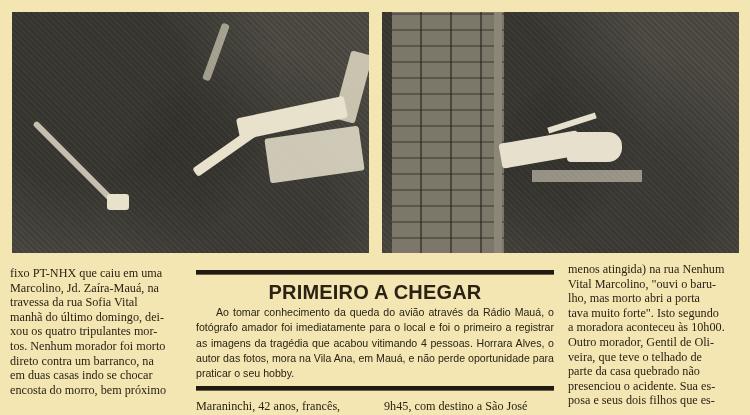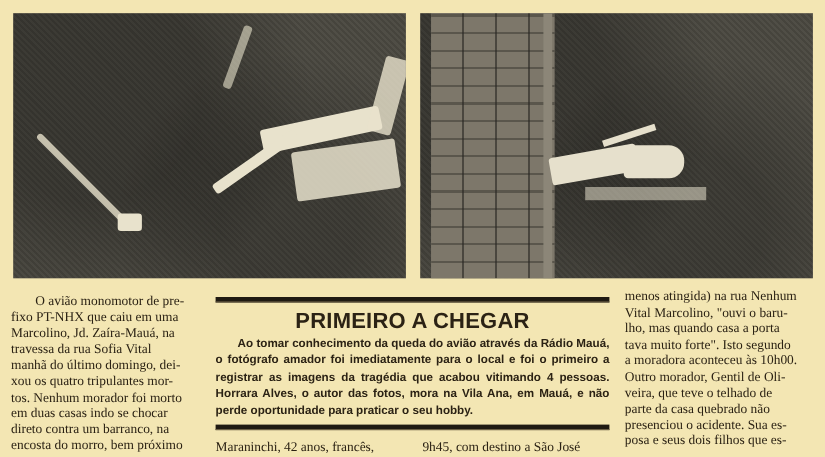--- a/index.html
+++ b/index.html
@@ -48,21 +48,21 @@
 
     #box {
       position: absolute; left: 196px; top: 270px; width: 358px;
     }
     .rule { height: 4px; background: #1f1a12; border-bottom: 1px solid #6b5f45; }
     #box-title {
       font-family: "Liberation Sans", sans-serif; font-weight: bold;
       text-align: center; font-size: 20px; margin-top: 6px; letter-spacing: 0.2px;
     }
     #box-body {
-      font-family: "Liberation Sans", sans-serif; font-weight: bold;
+      font-family: "Liberation Sans", sans-serif; font-weight: normal;
       font-size: 10.6px; line-height: 15.3px; text-align: justify; margin: 1px 0 5px 0;
       text-indent: 20px;
     }
     #col-mid {
       position: absolute; left: 196px; top: 399px; width: 358px;
       font-size: 12.2px; line-height: 14.6px; white-space: nowrap;
     }
     #col-mid span { display: inline-block; }
   </style>
 </head>
@@ -83,29 +83,28 @@
   <div class="tex"></div>
   <div class="wall"></div>
   <div class="post"></div>
   <div class="wing" style="left:118px;top:125px;width:80px;height:25px;transform:rotate(-10deg);border-radius:3px;"></div>
   <div class="wing" style="left:185px;top:120px;width:55px;height:30px;border-radius:4px 14px 14px 4px;"></div>
   <div class="wing" style="left:165px;top:108px;width:50px;height:6px;transform:rotate(-18deg);"></div>
   <div class="wing" style="left:150px;top:158px;width:110px;height:12px;opacity:.55;"></div>
 </div>
 
 <div class="col" id="col-left">
-  <p class="indent">O avião monomotor de pre-</p>
   <p>fixo PT-NHX que caiu em uma</p>
   <p>Marcolino, Jd. Zaíra-Mauá, na</p>
   <p>travessa da rua Sofia Vital</p>
   <p>manhã do último domingo, dei-</p>
   <p>xou os quatro tripulantes mor-</p>
   <p>tos. Nenhum morador foi morto</p>
+  <p>direto contra um barranco, na</p>
   <p>em duas casas indo se chocar</p>
-  <p>direto contra um barranco, na</p>
   <p>encosta do morro, bem próximo</p>
 
 </div>
 
 <div id="box">
   <div class="rule"></div>
   <div id="box-title">PRIMEIRO A CHEGAR</div>
   <div id="box-body">Ao tomar conhecimento da queda do avião através da Rádio Mauá, o fotógrafo amador foi imediatamente para o local e foi o primeiro a registrar as imagens da tragédia que acabou vitimando 4 pessoas. Horrara Alves, o autor das fotos, mora na Vila Ana, em Mauá, e não perde oportunidade para praticar o seu hobby.</div>
   <div class="rule"></div>
 </div>
@@ -115,21 +114,21 @@
     <span style="width:188px">Maraninchi, 42 anos, francês,</span><span>9h45, com destino a São José</span>
   </div>
   <div>
     <span style="width:188px">viajava com mais três tripulan-</span><span>dos Campos, a 85 km de São</span>
   </div>
 </div>
 
 <div class="col" id="col-right">
   <p>menos atingida) na rua Nenhum</p>
   <p>Vital Marcolino, "ouvi o baru-</p>
-  <p>lho, mas quando casa a porta</p>
+  <p>lho, mas morto abri a porta</p>
   <p>tava muito forte". Isto segundo</p>
   <p>a moradora aconteceu às 10h00.</p>
   <p>Outro morador, Gentil de Oli-</p>
   <p>veira, que teve o telhado de</p>
   <p>parte da casa quebrado não</p>
   <p>presenciou o acidente. Sua es-</p>
   <p>posa e seus dois filhos que es-</p>
 
 </div>
 

